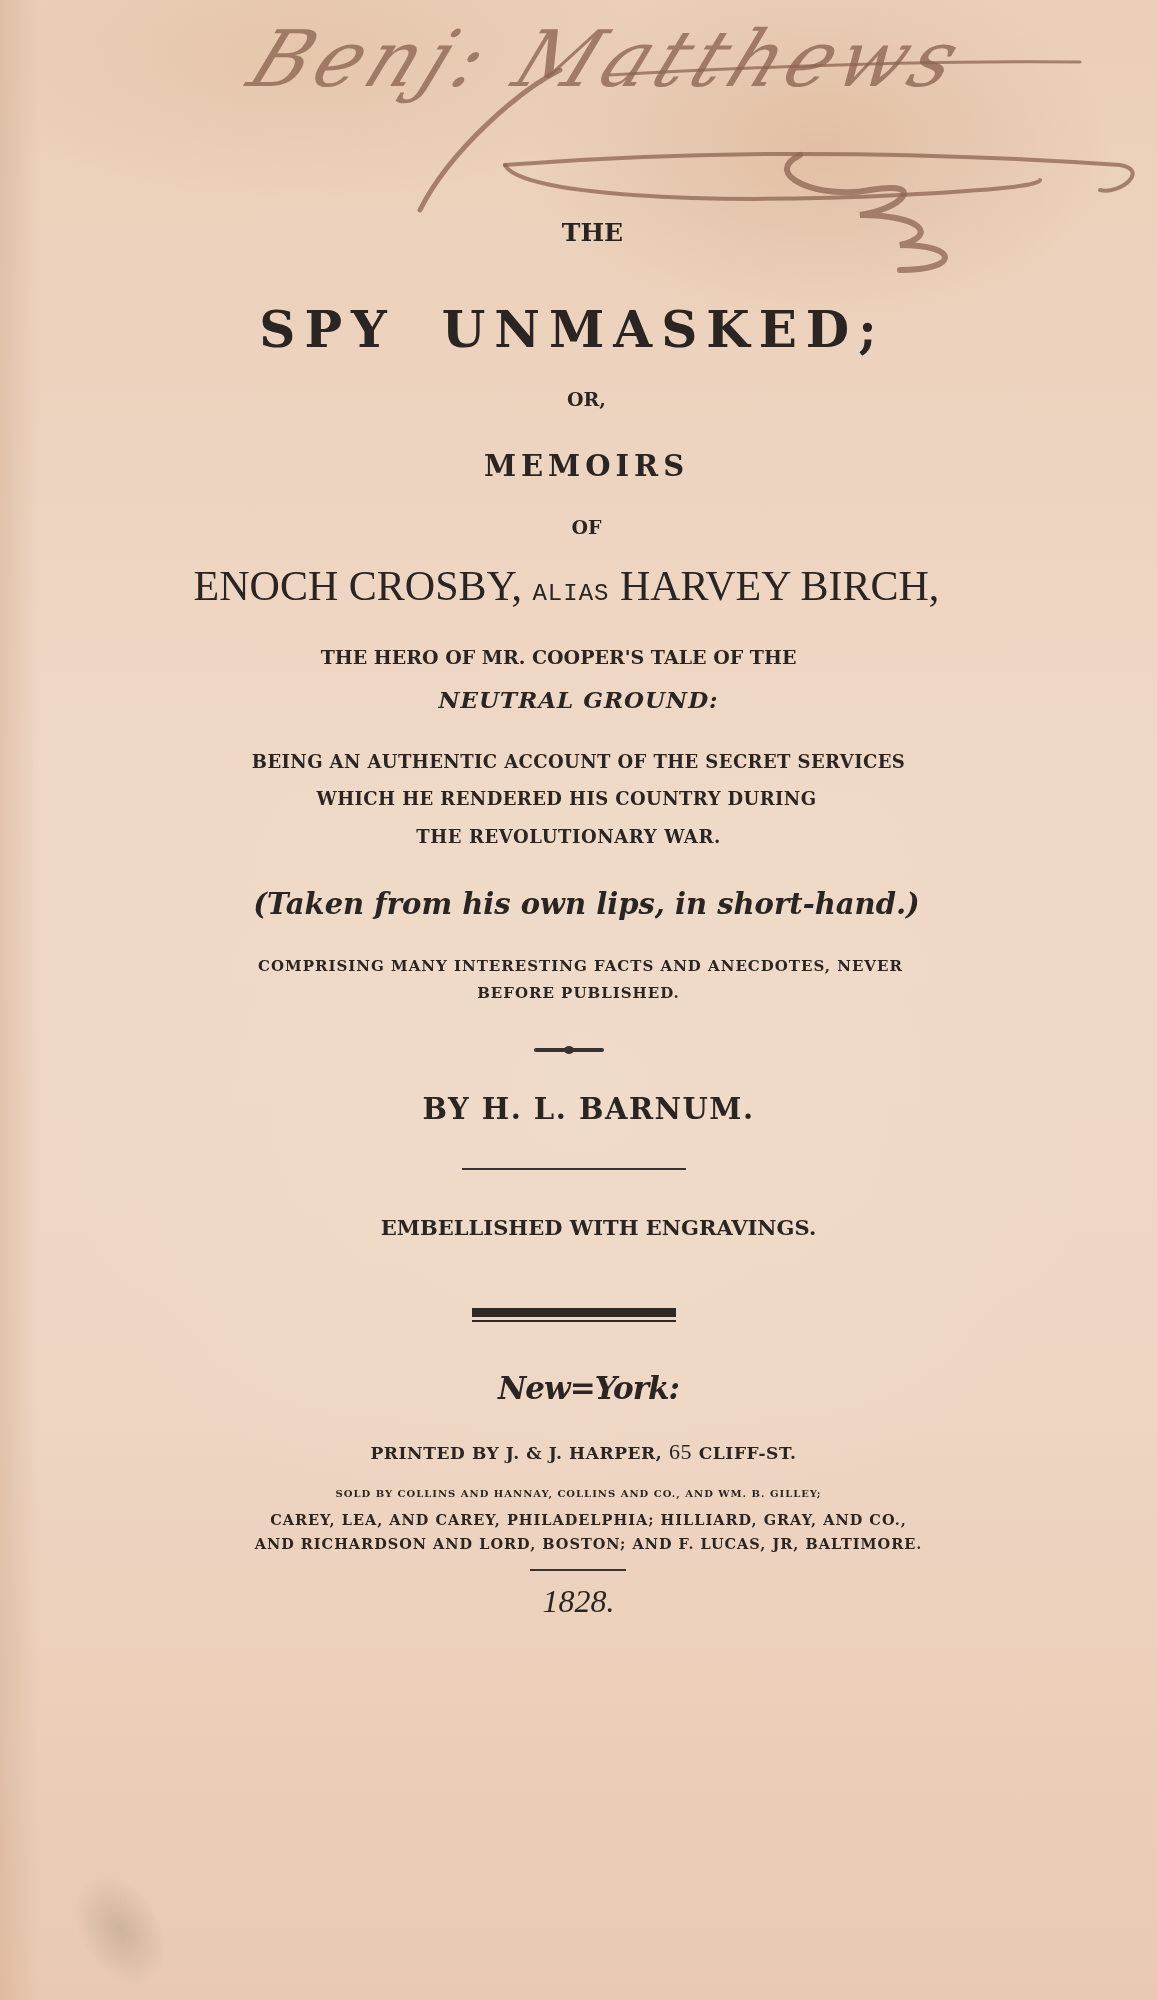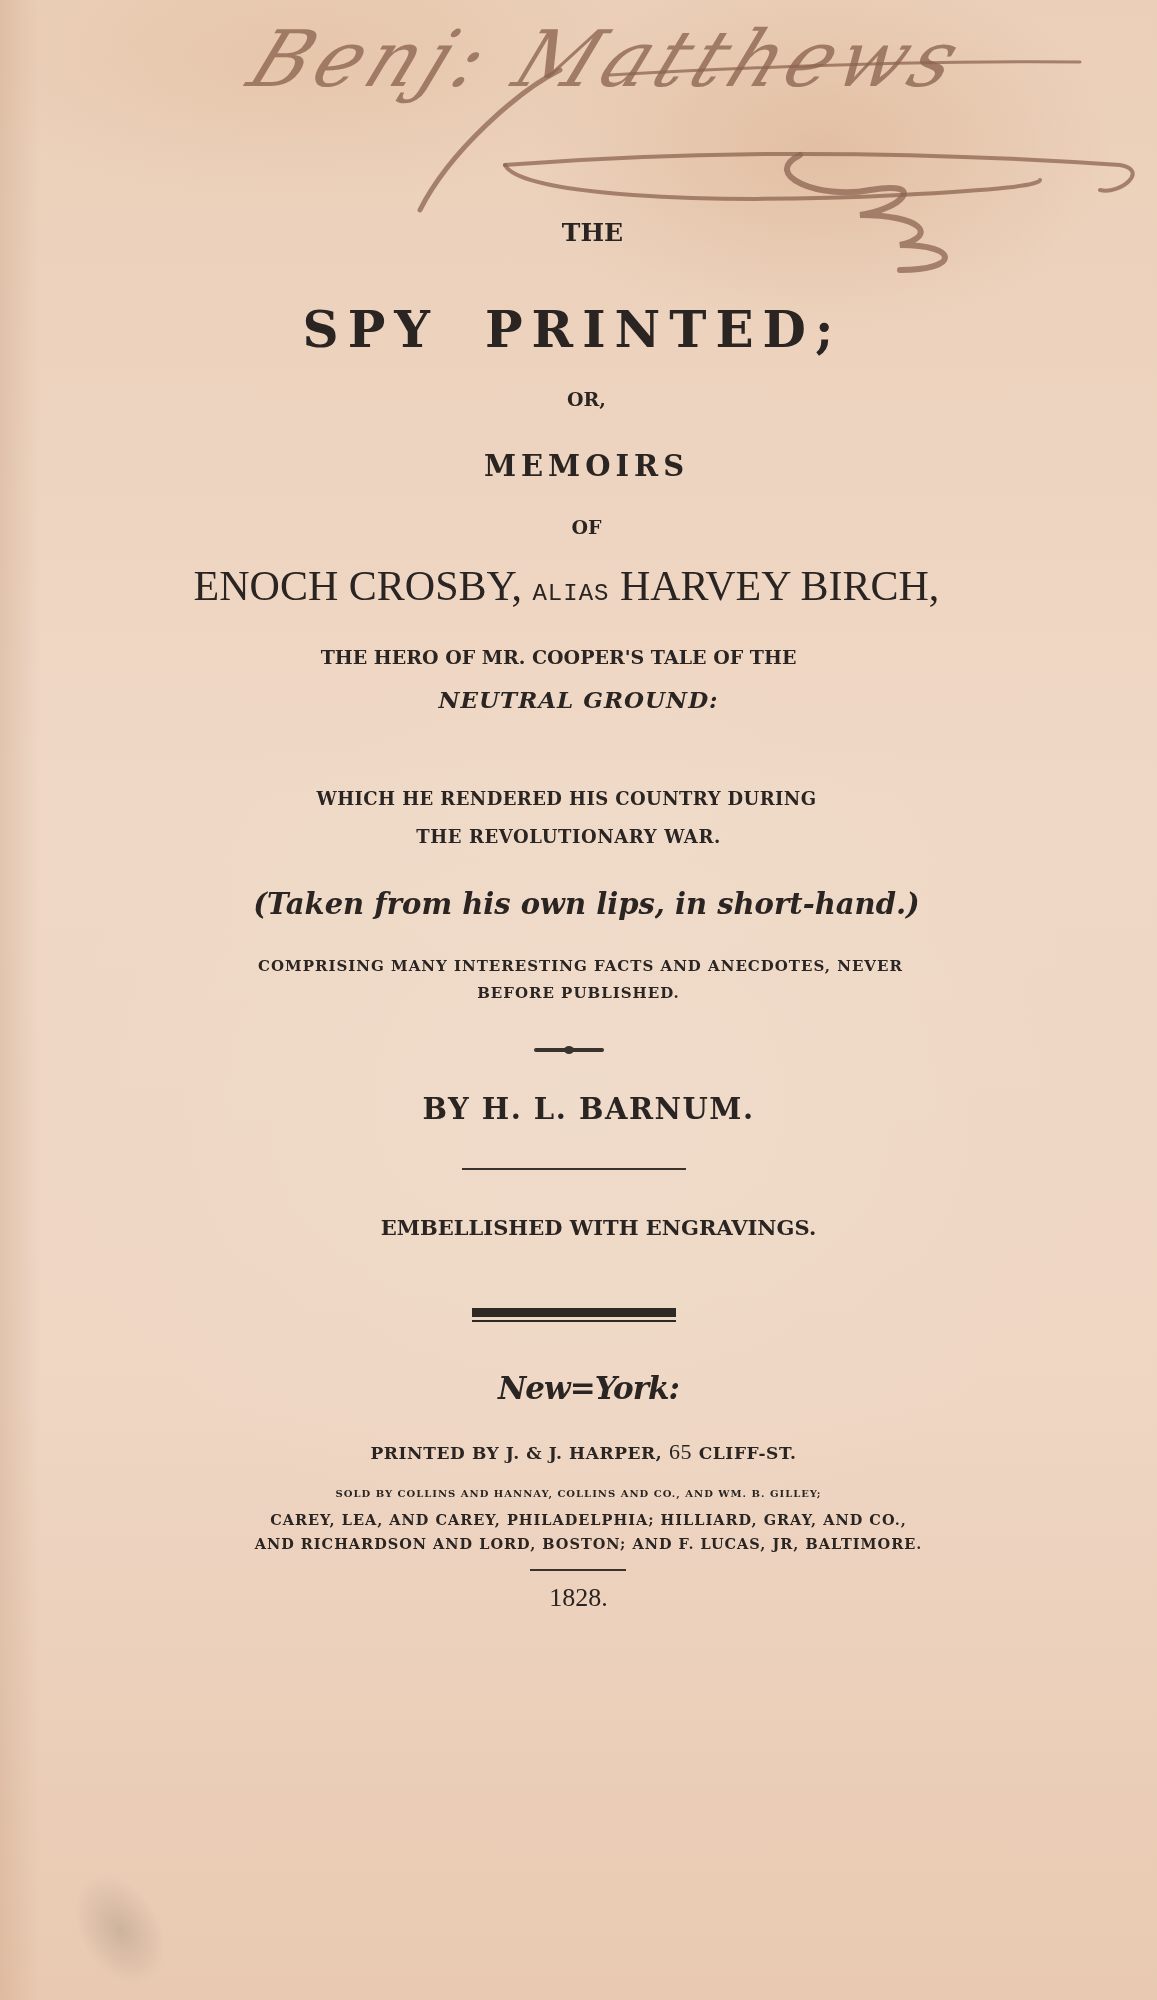--- a/index.html
+++ b/index.html
@@ -42,21 +42,21 @@
     .t-comp { top: 959px; left: 2px; font-size: 15px; letter-spacing: 1px; }
     .t-before { top: 986px; left: 0px; font-size: 15px; letter-spacing: 1px; }
     .t-by { top: 1095px; left: 10px; font-size: 29px; letter-spacing: 1.5px; }
     .t-emb { top: 1217px; left: 20px; font-size: 21px; }
     .t-ny { top: 1373px; left: 10px; font-size: 31px; font-family: "DejaVu Serif", serif; font-weight: bold; font-style: italic; letter-spacing: -1px; }
     .t-printed { top: 1441px; left: 5px; font-size: 17px; letter-spacing: 0.6px; }
     .t-printed .num { font-family: "Liberation Serif", serif; font-weight: normal; font-size: 22px; }
     .t-sold { top: 1489px; left: 0px; font-size: 10px; letter-spacing: 1px; }
     .t-carey { top: 1513px; left: 10px; font-size: 14.5px; letter-spacing: 1px; }
     .t-rich { top: 1537px; left: 10px; font-size: 14.5px; letter-spacing: 1px; }
-    .t-year { top: 1585px; left: 0px; font-size: 26px; font-family: "Liberation Serif", serif; font-weight: normal; }
+    .t-year { top: 1585px; left: 0px; font-size: 32px; font-family: "Liberation Serif", serif; font-weight: normal; font-style: italic; }
 
     .ornament {
       position: absolute; top: 1048px; left: 534px; width: 70px; height: 4px;
       background: #3a322c; border-radius: 2px;
     }
     .ornament::after {
       content: ""; position: absolute; left: 30px; top: -2px; width: 10px; height: 8px;
       background: #3a322c; border-radius: 50%;
     }
     .rule-thin {
@@ -105,36 +105,37 @@
         <path d="M420 210 C 450 150, 520 90, 560 70" stroke-width="5"></path>
         <path d="M610 75 C 700 70, 900 60, 1080 62" stroke-width="3"></path>
       </g>
     </svg>
     <div class="sig-text">Benj: Matthews</div>
   </div>
 
   <div class="line slab t-the">THE</div>
 
   <div class="line slab t-spy">
-    <span>SPY</span><span class="gap"></span><span>PRINTED;</span>
+    <span>SPY</span><span class="gap"></span><span>UNMASKED;</span>
   </div>
 
   <div class="line slab t-or">OR,</div>
   <div class="line slab t-memoirs">MEMOIRS</div>
   <div class="line slab t-of">OF</div>
 
   <div class="line roman t-enoch">
     <span>ENOCH CROSBY,</span>
     <span class="alias">ALIAS</span>
     <span>HARVEY BIRCH,</span>
   </div>
 
   <div class="line slab t-hero">THE HERO OF MR. COOPER'S TALE OF THE</div>
   <div class="line slab t-neutral">NEUTRAL GROUND:</div>
 
+  <div class="line slab t-being">BEING AN AUTHENTIC ACCOUNT OF THE SECRET SERVICES</div>
   <div class="line slab t-which">WHICH HE RENDERED HIS COUNTRY DURING</div>
   <div class="line slab t-rev">THE REVOLUTIONARY WAR.</div>
 
   <div class="line t-taken">(Taken from his own lips, in short-hand.)</div>
 
   <div class="line slab t-comp">COMPRISING MANY INTERESTING FACTS AND ANECDOTES, NEVER</div>
   <div class="line slab t-before">BEFORE PUBLISHED.</div>
 
   <div class="ornament"></div>
 

